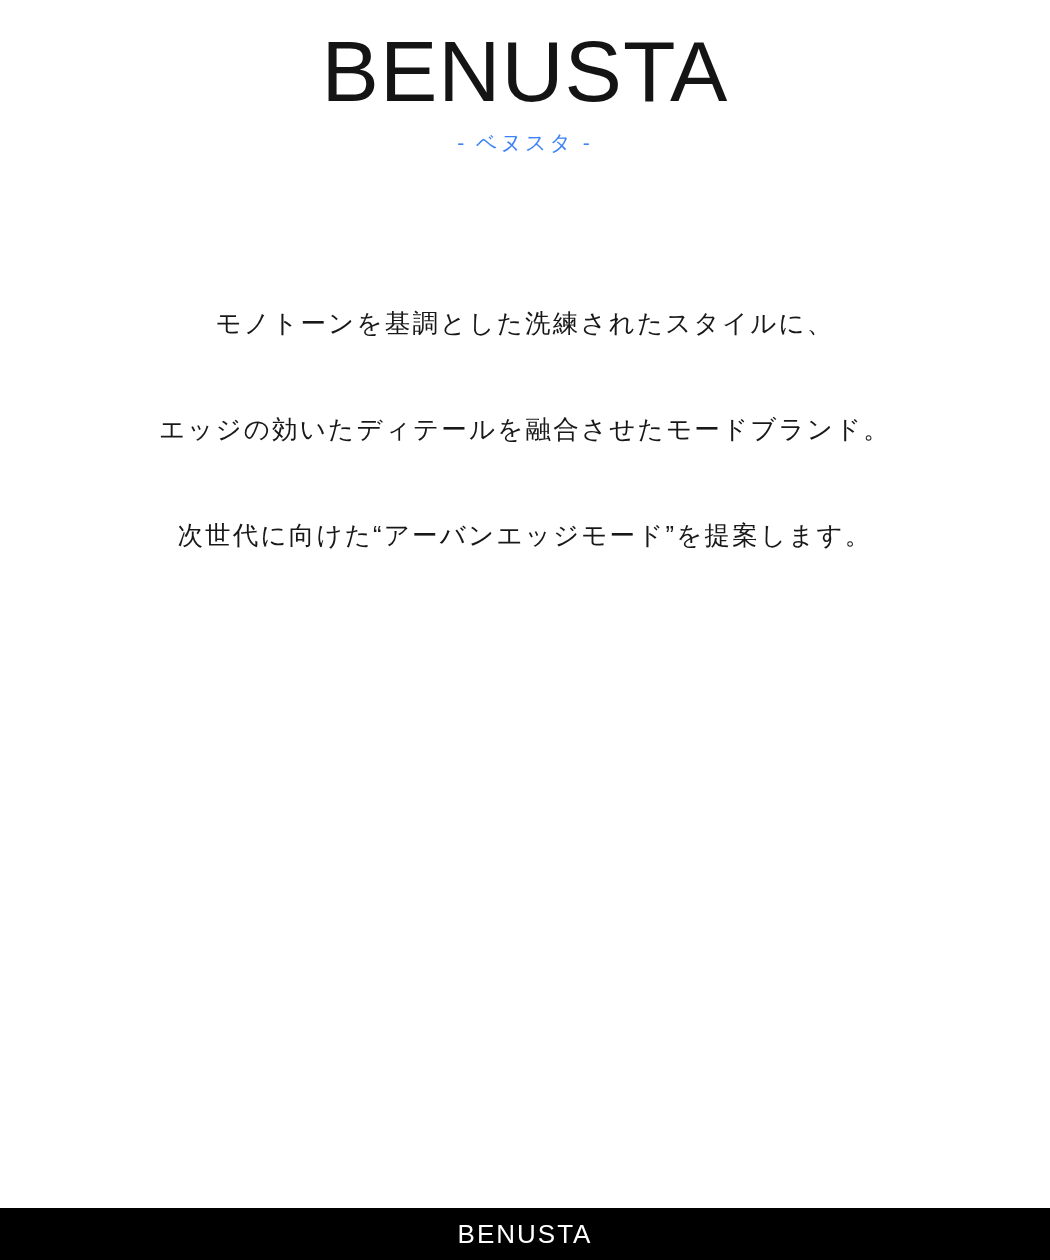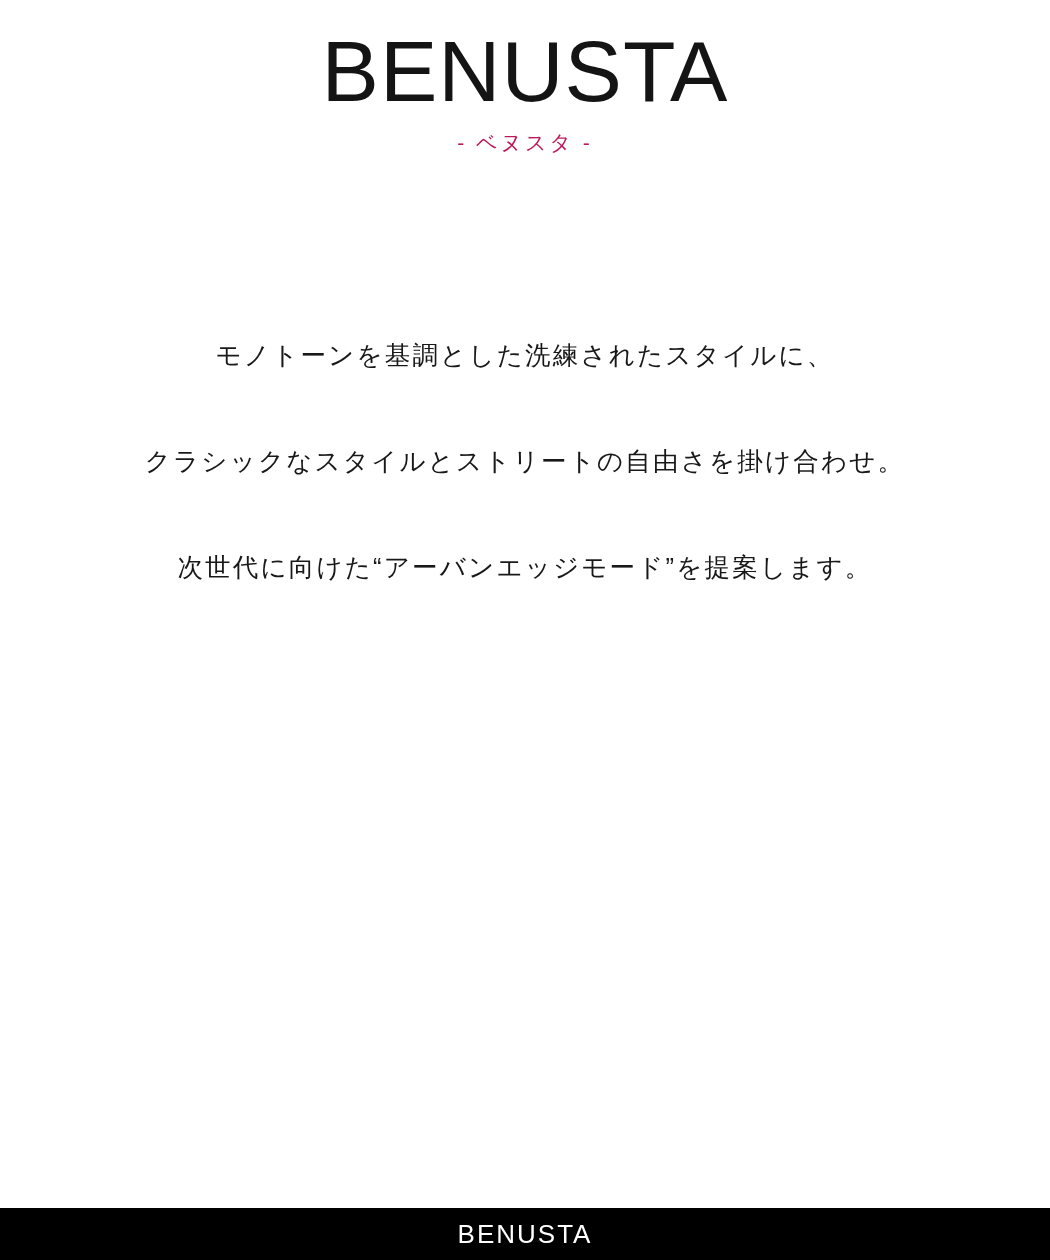--- a/index.html
+++ b/index.html
@@ -14,42 +14,41 @@
     color: #1a1a1a;
     overflow: hidden;
     position: relative;
   }
   .page {
     width: 1050px;
     height: 1260px;
     display: flex;
     flex-direction: column;
     position: relative;
-    gap: 32px;
   }
 
   
   .brand-block {
     padding-top: 26px;
     text-align: center;
   }
   .brand-title {
     font-family: "Liberation Sans", "DejaVu Sans", sans-serif;
     font-size: 86px;
     line-height: 1.06;
     font-weight: 400;
     letter-spacing: 1px;
     color: #141414;
     margin: 0;
   }
   .brand-reading {
     margin-top: 12px;
     font-size: 21px;
     letter-spacing: 3px;
-    color: #be185d;
+    color: #3b82f6;
     font-weight: 400;
   }
 
   
   .concept {
     flex: 1 1 auto;
     padding: 150px 40px 0 40px;
     text-align: center;
   }
   .concept-line {
@@ -89,21 +88,21 @@
 
 <div class="page">
 
   <header class="brand-block">
     <h1 class="brand-title">BENUSTA</h1>
     <div class="brand-reading">- ベヌスタ -</div>
   </header>
 
   <section class="concept">
     <p class="concept-line">モノトーンを基調とした洗練されたスタイルに、</p>
-    <p class="concept-line">クラシックなスタイルとストリートの自由さを掛け合わせ。</p>
+    <p class="concept-line">エッジの効いたディテールを融合させたモードブランド。</p>
     <p class="concept-line">次世代に向けた“アーバンエッジモード”を提案します。</p>
   </section>
 
   <footer class="footer-bar">
     <span class="footer-label">BENUSTA</span>
   </footer>
 
 </div>
 
 </body></html>

